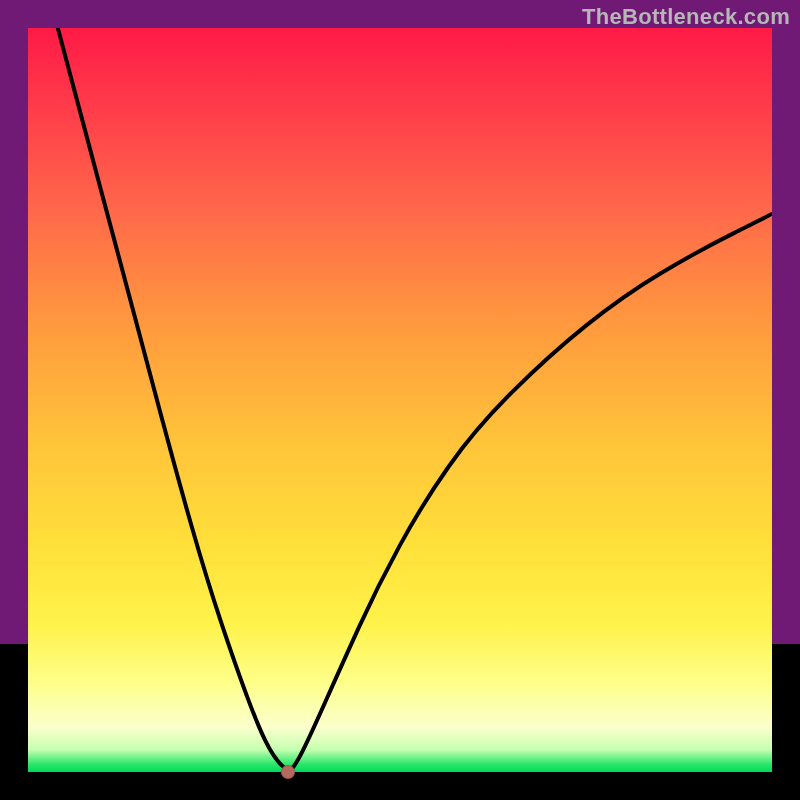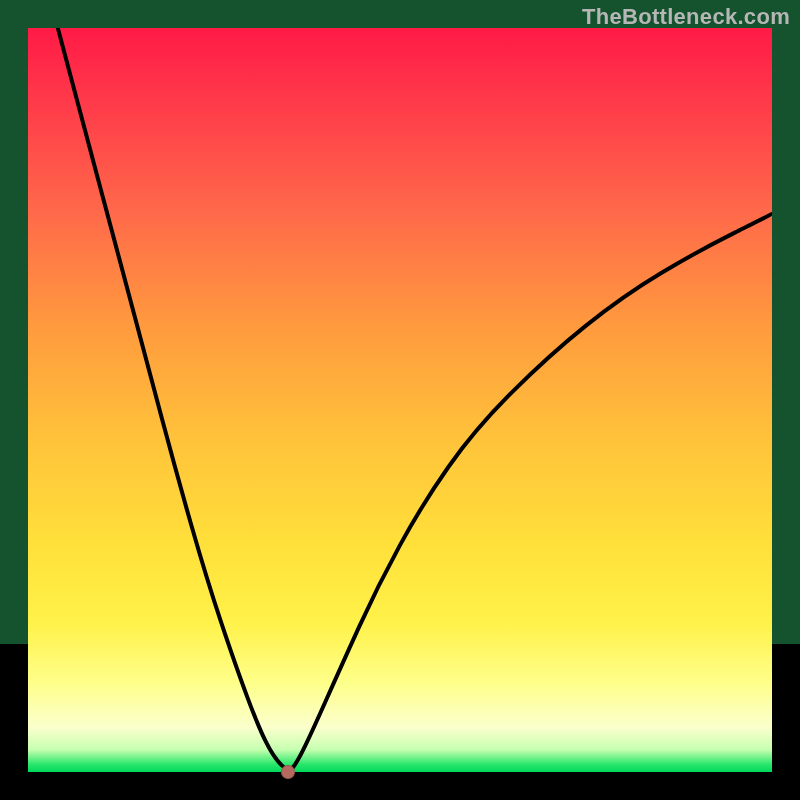--- a/index.html
+++ b/index.html
@@ -9,21 +9,21 @@
     height: 800px;
     background: #000;
     overflow: hidden;
   }
   .frame {
     position: absolute;
     left: 0;
     top: 0;
     width: 800px;
     height: 644px;
-    background: #14532d;
+    background: #701a75;
   }
   .plot {
     position: absolute;
     left: 28px;
     top: 28px;
     width: 744px;
     height: 744px;
     
     background: linear-gradient(
       to bottom,

